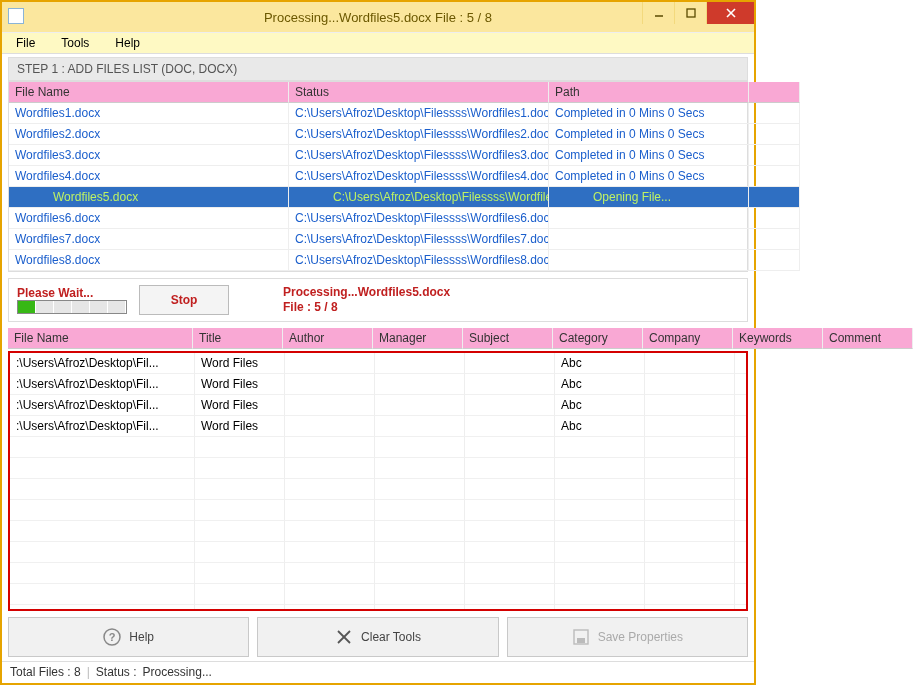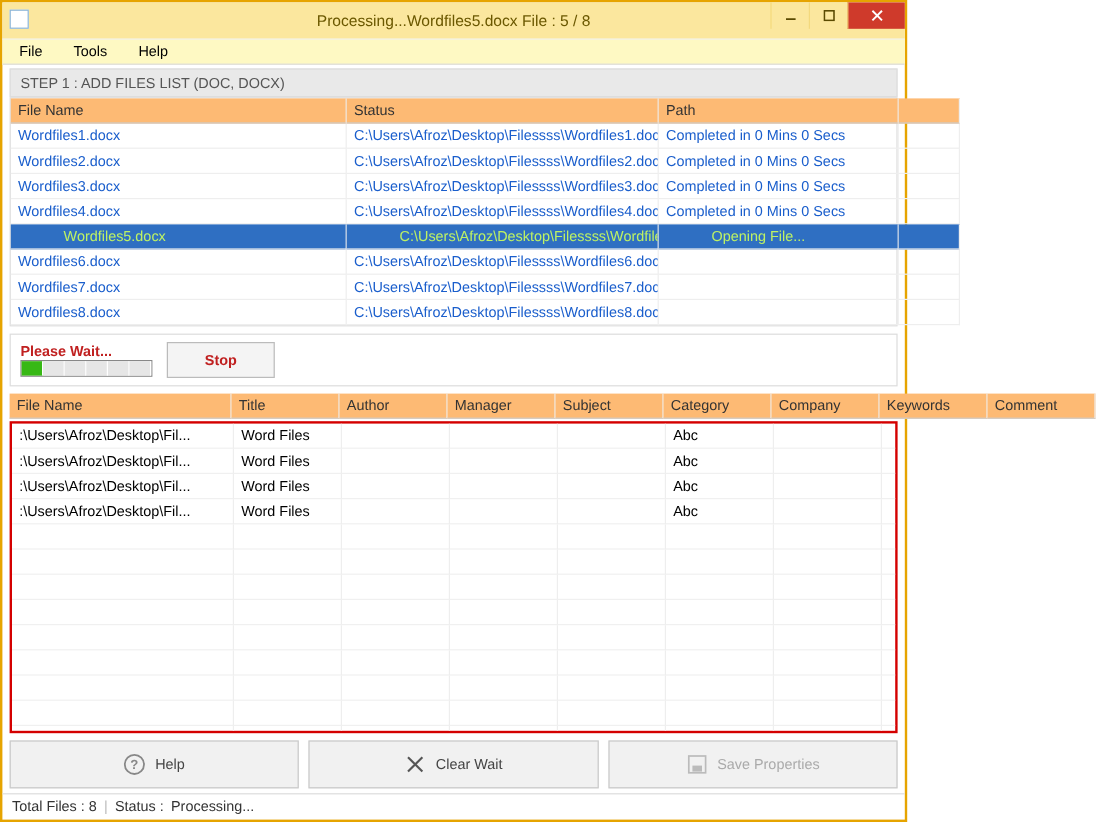--- a/index.html
+++ b/index.html
@@ -30,21 +30,21 @@
   }
   .menubar .mi { padding: 2px 8px; }
   .step-hdr {
     background: #e9e9e9; color: #555; font-weight: normal; font-size: 12px;
     padding: 4px 8px; border: 1px solid #ddd; margin: 3px 6px 0 6px;
   }
   .panel { margin: 0 6px; border: 1px solid #ddd; }
   .table { display: grid; }
   .table.top { grid-template-columns: 280px 260px 200px 1fr; }
   .th, .td { padding: 3px 6px; border-right: 1px solid #eee; border-bottom: 1px solid #eee; white-space: nowrap; overflow: hidden; }
-  .th { background: #fdba74; font-weight: normal; color: #333; border-bottom: 1px solid #ccc; }
+  .th { background: #f9a8d4; font-weight: normal; color: #333; border-bottom: 1px solid #ccc; }
   .row { display: contents; }
   .td.link { color: #1a5ecc; }
   .row.selected .td { background: #2f6fc2; color: #bef264; padding-left: 44px; }
   .progress-area {
     margin: 6px; display: flex; align-items: center; gap: 12px;
     border: 1px solid #ddd; padding: 6px 8px;
   }
   .plabel { color: #c02020; font-weight: bold; }
   .pbar-wrap { display: flex; flex-direction: column; }
   .pbar { width: 110px; height: 14px; border: 1px solid #888; display: flex; }
@@ -130,20 +130,24 @@
         <div class="seg fill"></div>
         <div class="seg"></div>
         <div class="seg"></div>
         <div class="seg"></div>
         <div class="seg"></div>
         <div class="seg"></div>
       </div>
     </div>
     <div class="stopbtn">Stop</div>
     <div style="width:30px"></div>
+    <div class="proc-text">
+      <div>Processing...Wordfiles5.docx</div>
+      <div>File : 5 / 8</div>
+    </div>
   </div>
 
   <div class="panel" style="border:none;margin-bottom:0">
     <div class="table props" id="props-head">
         <div class="th">File Name</div>
         <div class="th">Title</div>
         <div class="th">Author</div>
         <div class="th">Manager</div>
         <div class="th">Subject</div>
         <div class="th">Category</div>
@@ -284,21 +288,21 @@
       </span>
       <span>Help</span>
     </div>
     <div class="bigbtn">
       <span class="ico">
         <svg width="18" height="18">
             <line x1="3" y1="3" x2="15" y2="15" stroke="#555" stroke-width="1.8"></line>
             <line x1="15" y1="3" x2="3" y2="15" stroke="#555" stroke-width="1.8"></line>
           </svg>
       </span>
-      <span>Clear Wait</span>
+      <span>Clear Tools</span>
     </div>
     <div class="bigbtn disabled">
       <span class="ico">
         <svg width="18" height="18">
             <rect x="2" y="2" width="14" height="14" fill="none" stroke="#bbb" stroke-width="1.4"></rect>
             <rect x="5" y="10" width="8" height="5" fill="#bbb"></rect>
           </svg>
       </span>
       <span>Save Properties</span>
     </div>

